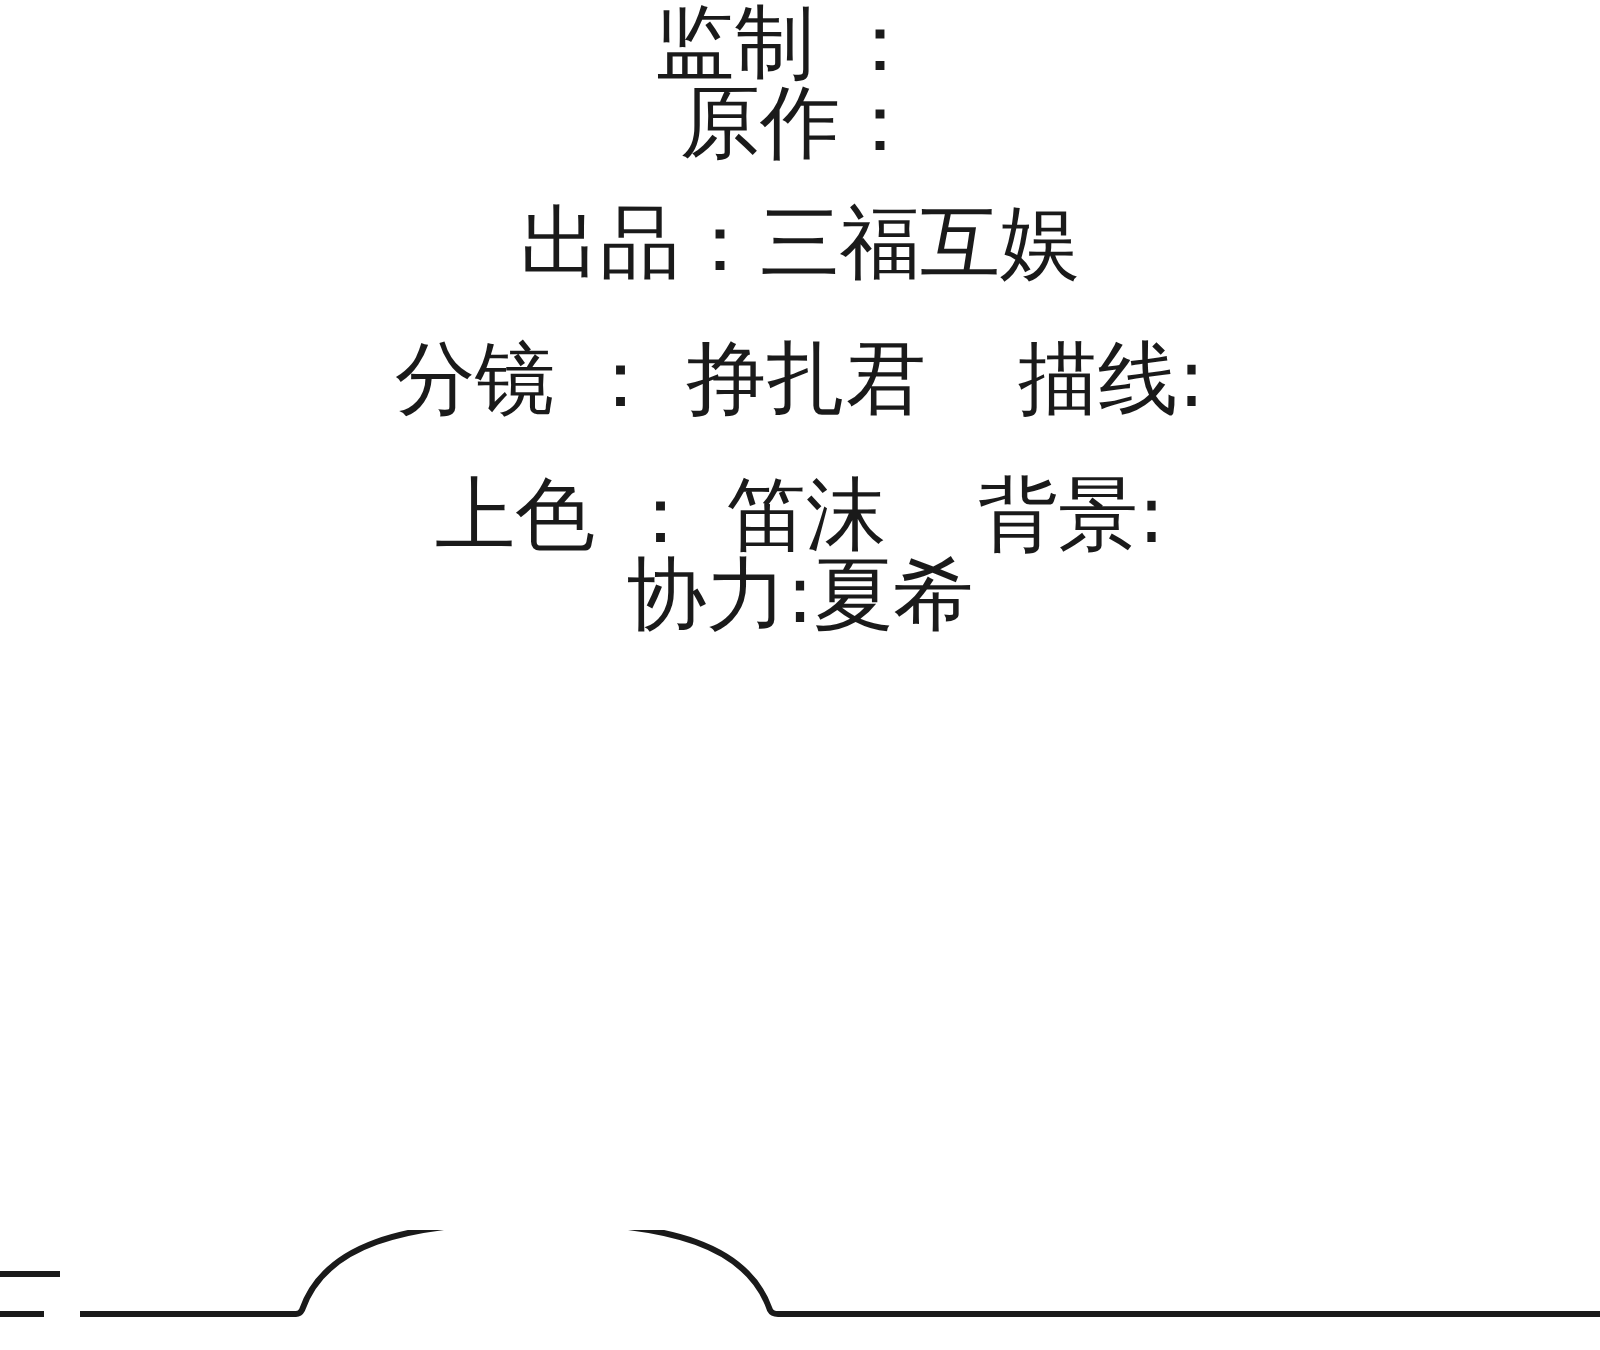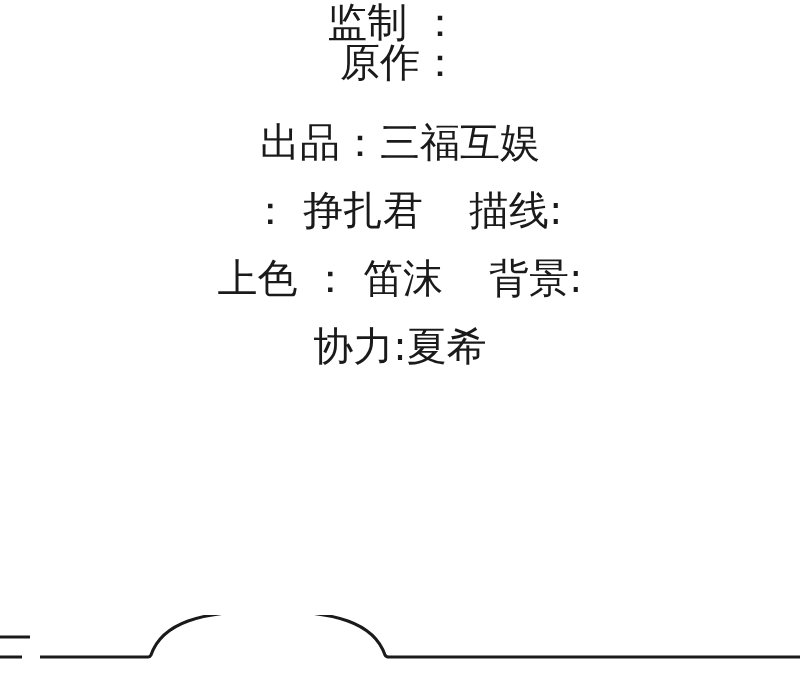--- a/index.html
+++ b/index.html
@@ -31,24 +31,24 @@
     line-height: 1.0;
   }
 
   .credit-line .seg {
     display: inline-block;
   }
 
   
   .line-0 { font-size: 40px; margin-top: 2px; }
   .line-1 { font-size: 40px; }
-  .line-2 { font-size: 40px; margin-top: 40px; }
+  .line-2 { font-size: 40px; margin-top: 20px; }
   .line-3 { font-size: 40px; margin-top: 28px; }
   .line-4 { font-size: 40px; margin-top: 28px; }
-  .line-5 { font-size: 40px; margin-top: 28px; }
+  .line-5 { font-size: 40px; }
 
   .gap-lg { display: inline-block; width: 46px; }
 
   
   #panel-art {
     position: absolute;
     left: 0;
     bottom: 0;
     width: 800px;
     height: 60px;
@@ -69,20 +69,21 @@
     <span class="seg">：</span>
   </div>
 
   <div class="credit-line line-2">
     <span class="seg">出品</span>
     <span class="seg">：</span>
     <span class="seg">三福互娱</span>
   </div>
 
   <div class="credit-line line-3">
+    <span class="seg">分镜</span>
     <span class="seg"> ： </span>
     <span class="seg">挣扎君</span>
     <span class="gap-lg"></span>
     <span class="seg">描线</span>
     <span class="seg">:</span>
   </div>
 
   <div class="credit-line line-4">
     <span class="seg">上色</span>
     <span class="seg"> ： </span>

